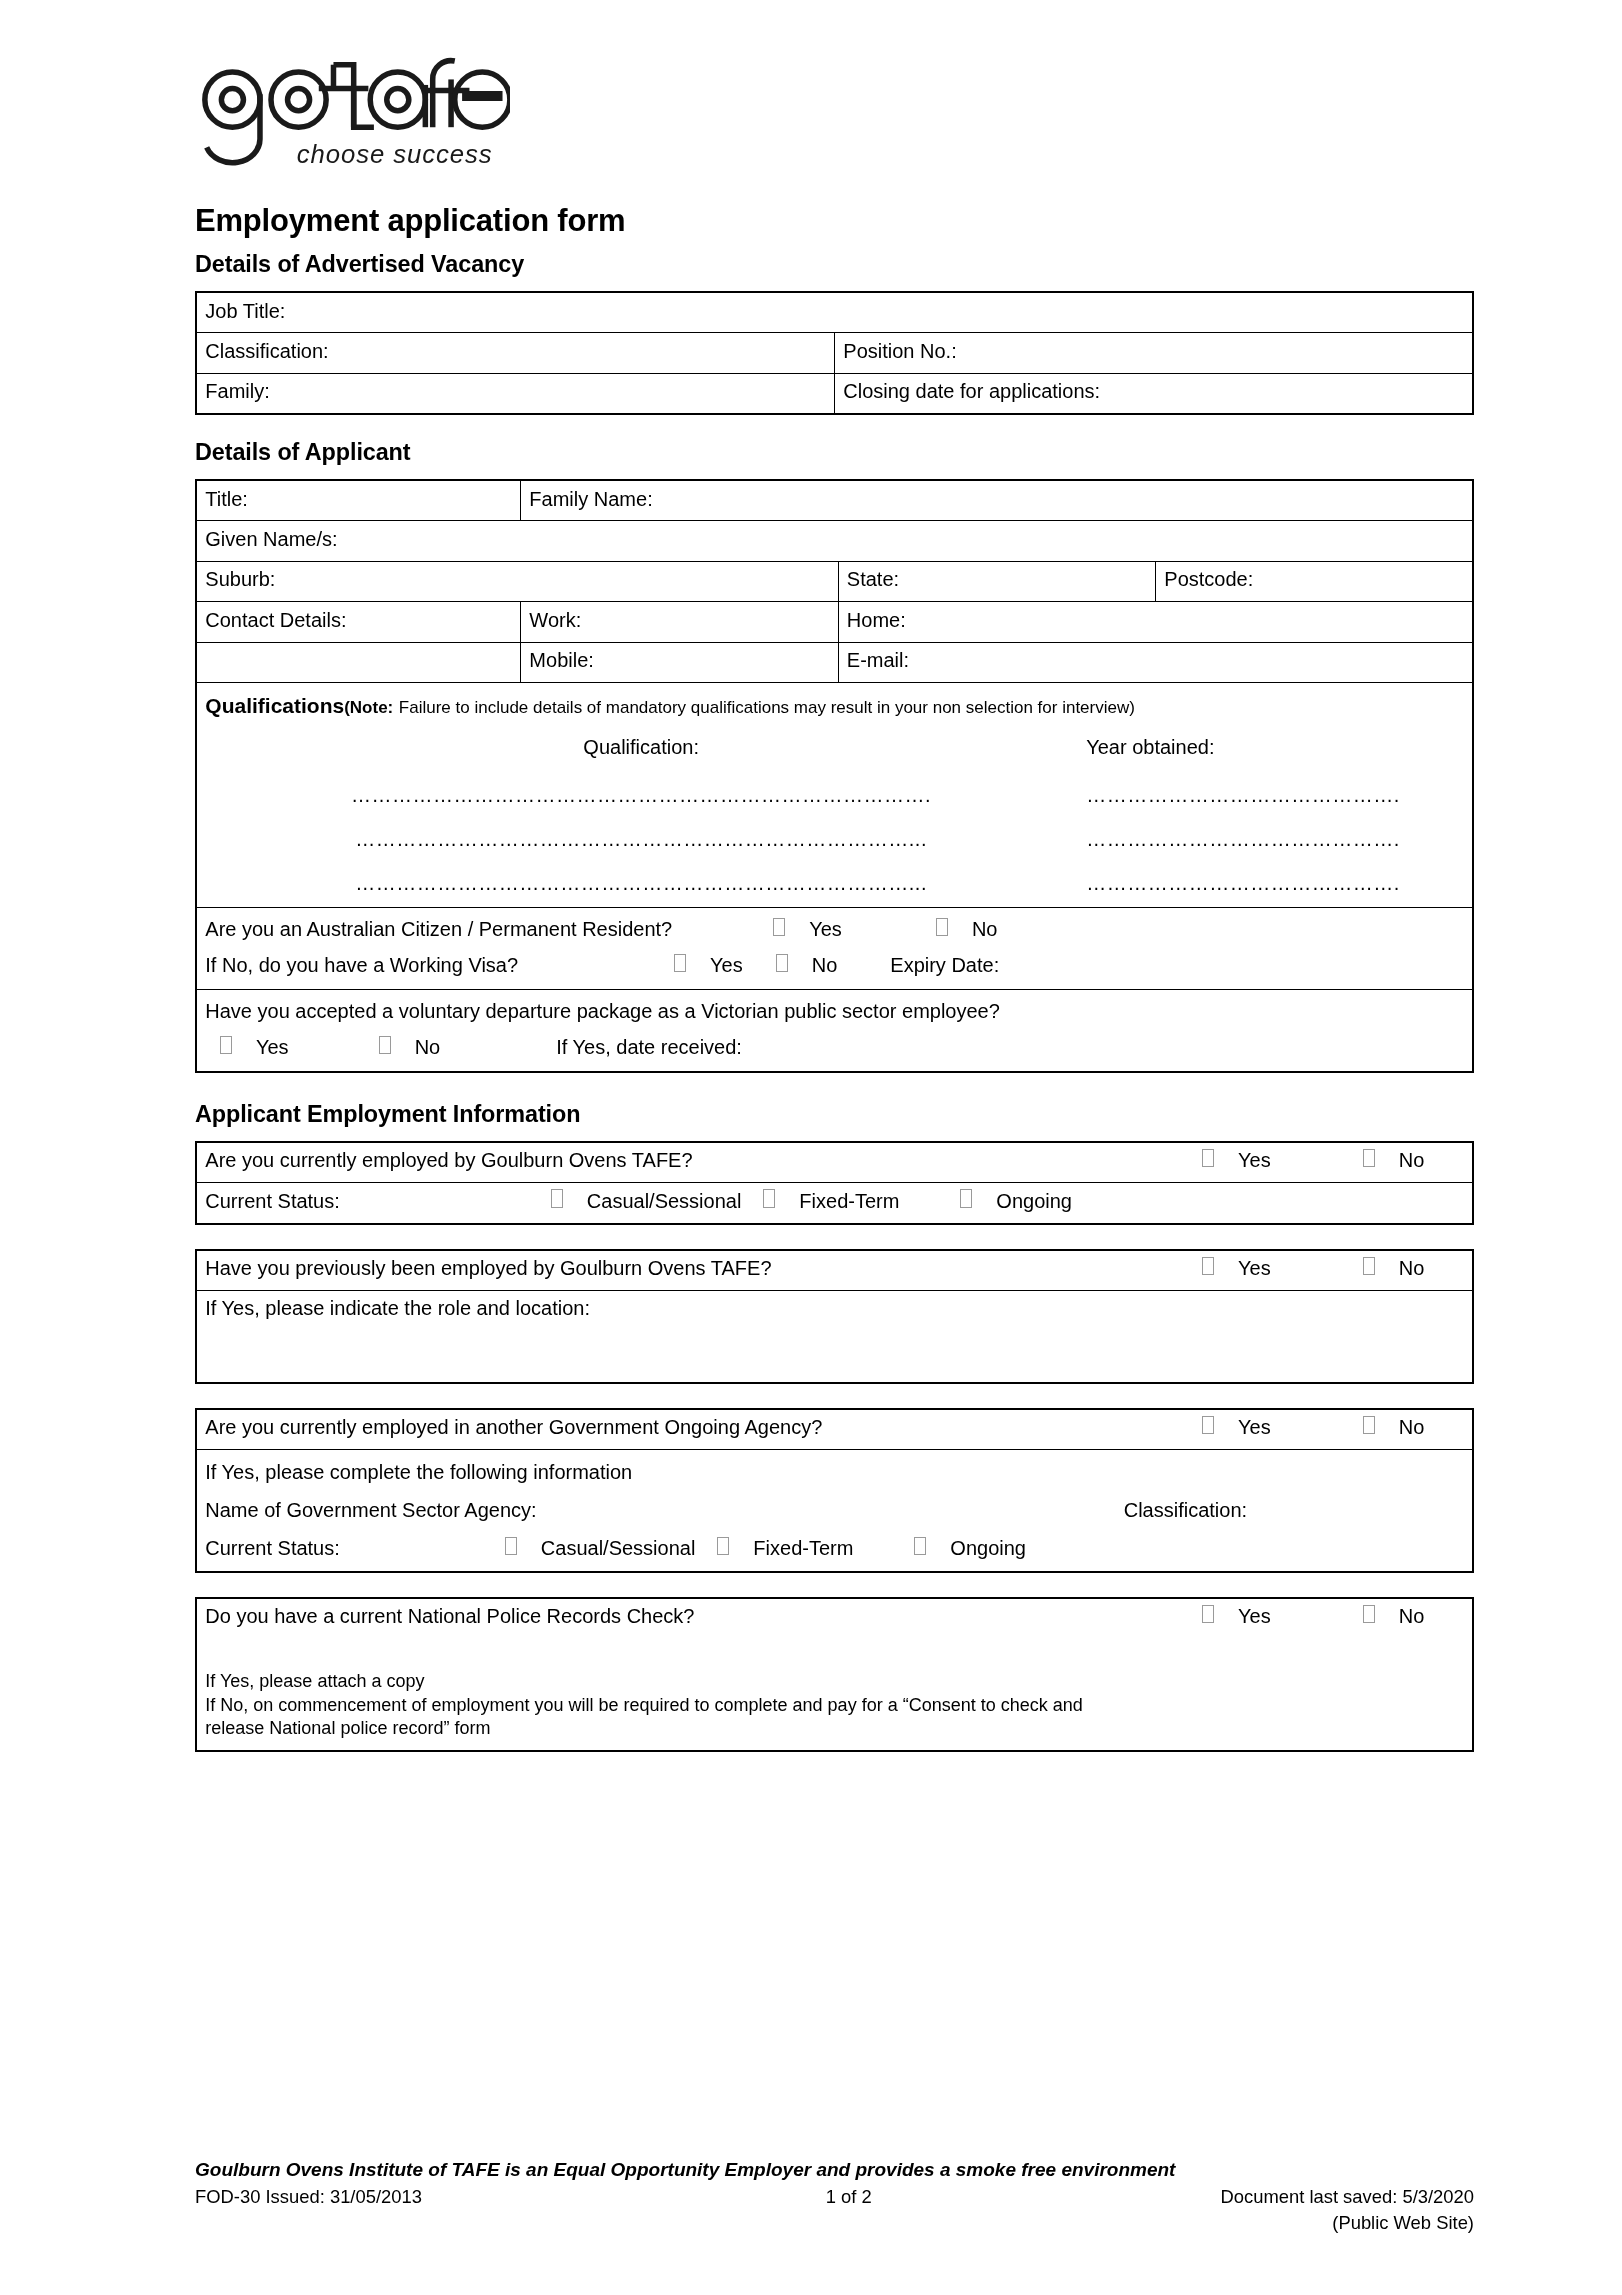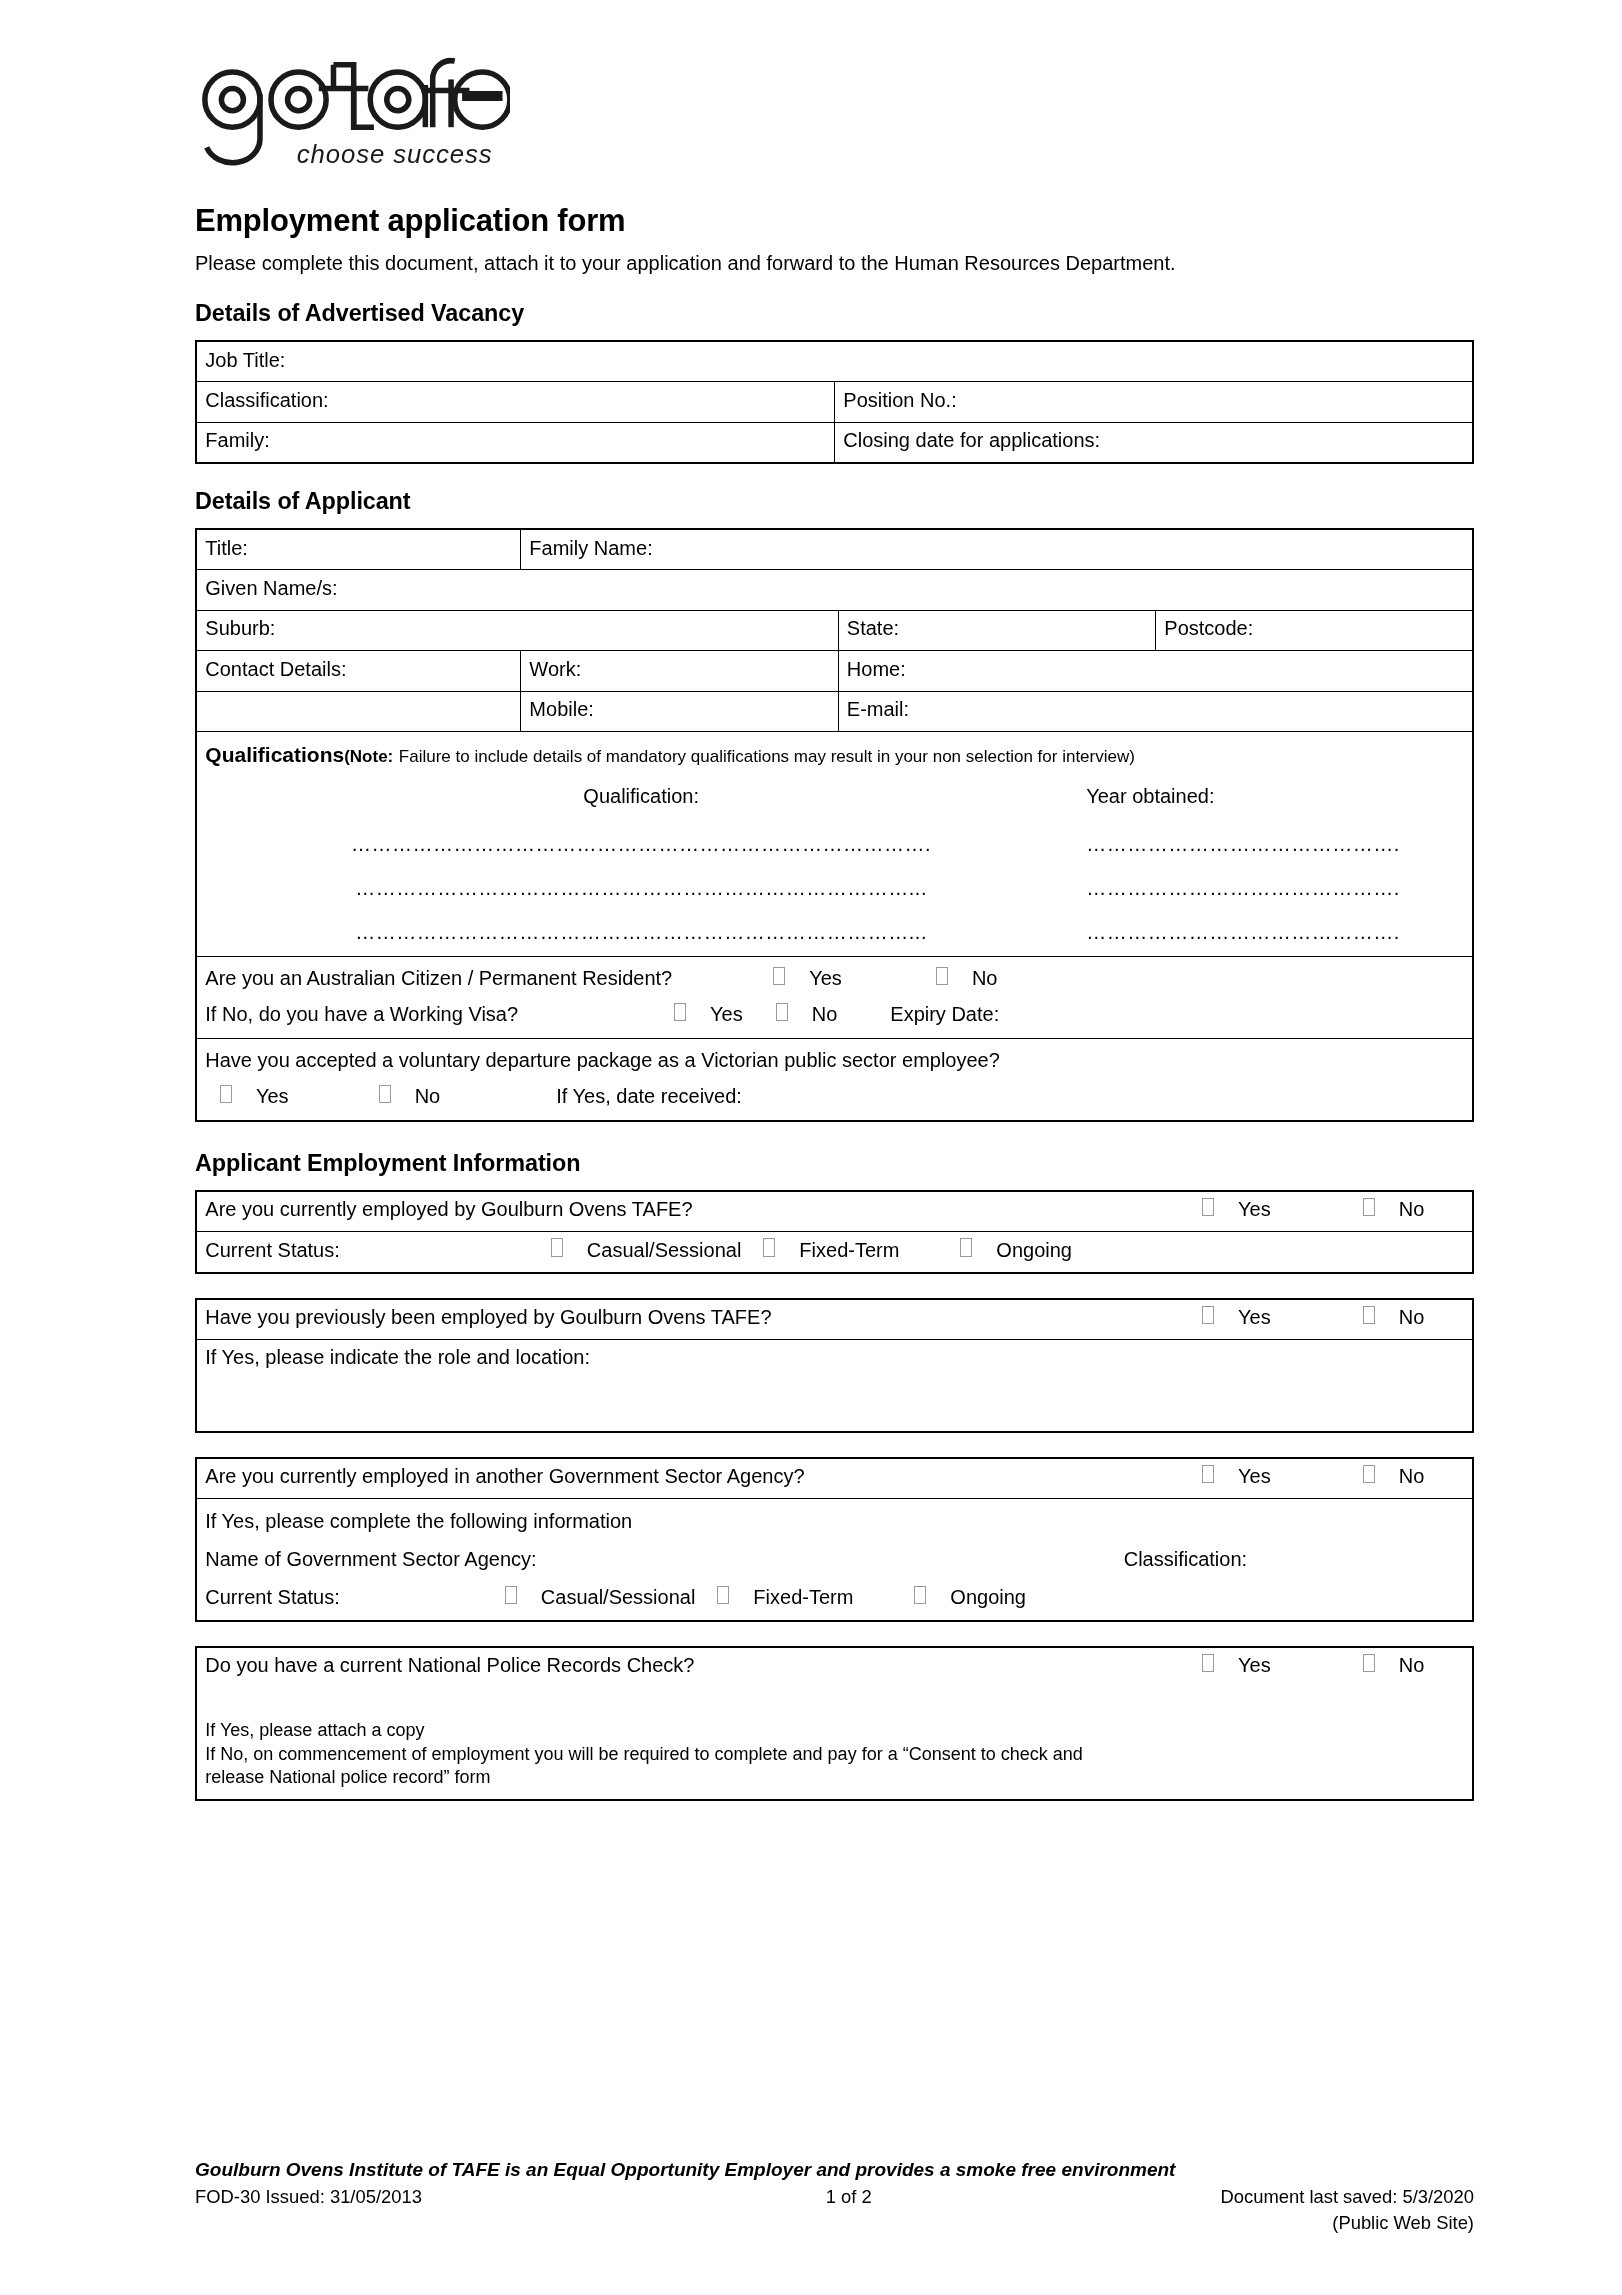--- a/index.html
+++ b/index.html
@@ -197,21 +197,20 @@
         <circle cx="330" cy="66" r="30"></circle>
         <path d="M308 62 L352 62" stroke-width="11"></path>
       </g>
       <text x="128" y="135" font-family="'Liberation Sans', sans-serif" font-size="28" font-style="italic" fill="#1a1a1a" letter-spacing="1">choose success</text>
     </svg>
   </div>
 
   <div class="content">
 
     <h1 class="doc-title">Employment application form</h1>
-    <p class="doc-sub">Please complete this document, attach it to your application and forward to the Human Resources Department.</p>
 
     <h2 class="section-title">Details of Advertised Vacancy</h2>
 
     <table class="form">
       <tbody>
           <tr>
         <td colspan="2" class="h-row">Job Title:</td>
       </tr>
       <tr>
         <td class="h-row" style="width:48.5%">Classification:</td>
@@ -397,21 +396,21 @@
         <td class="h-xtall">If Yes, please indicate the role and location:</td>
       </tr>
     </tbody>
       </table>
 
     <table class="form tight">
       <tbody>
           <tr>
         <td class="h-row">
           <div class="row-line">
-            <span class="lbl">Are you currently employed in another Government Sector Agency?</span>
+            <span class="lbl">Are you currently employed in another Government Ongoing Agency?</span>
             <span class="spacer"></span>
             <span class="opt" style="margin-right:92px">
               <span class="cb"></span>
               <span>Yes</span>
             </span>
             <span class="opt" style="width:101px">
               <span class="cb"></span>
               <span>No</span>
             </span>
           </div>

